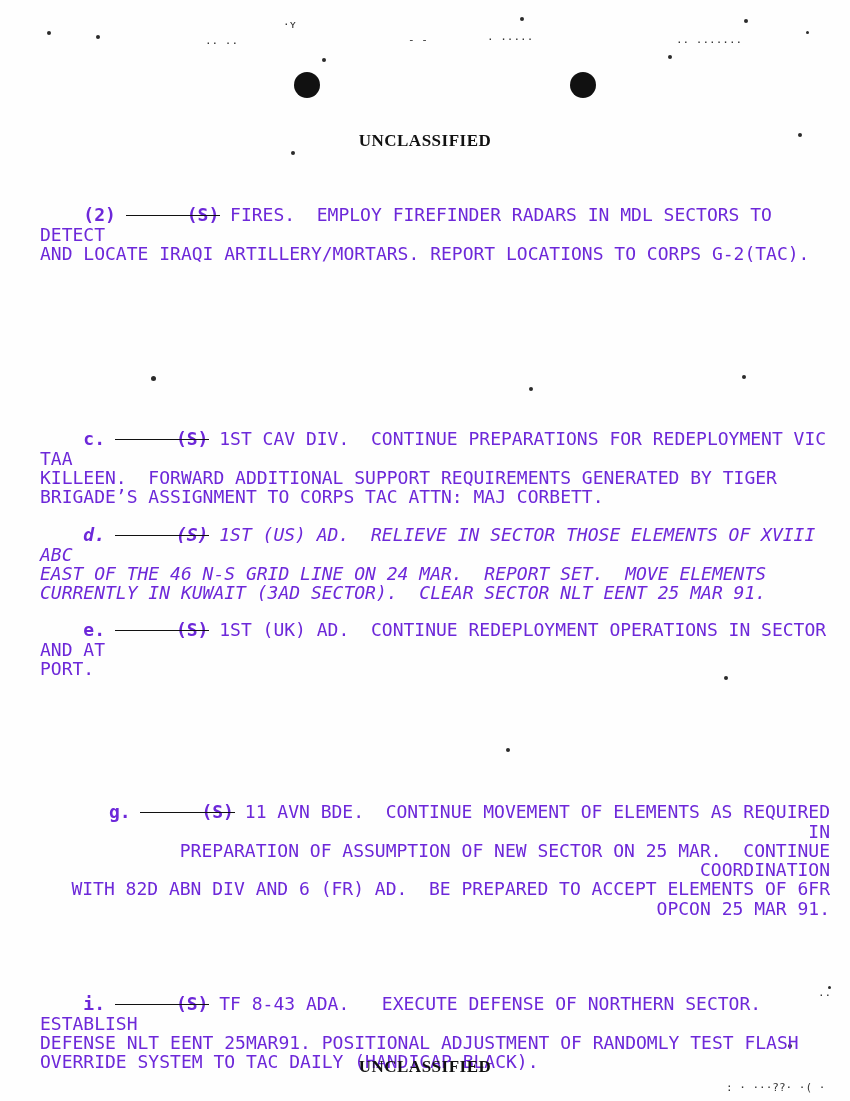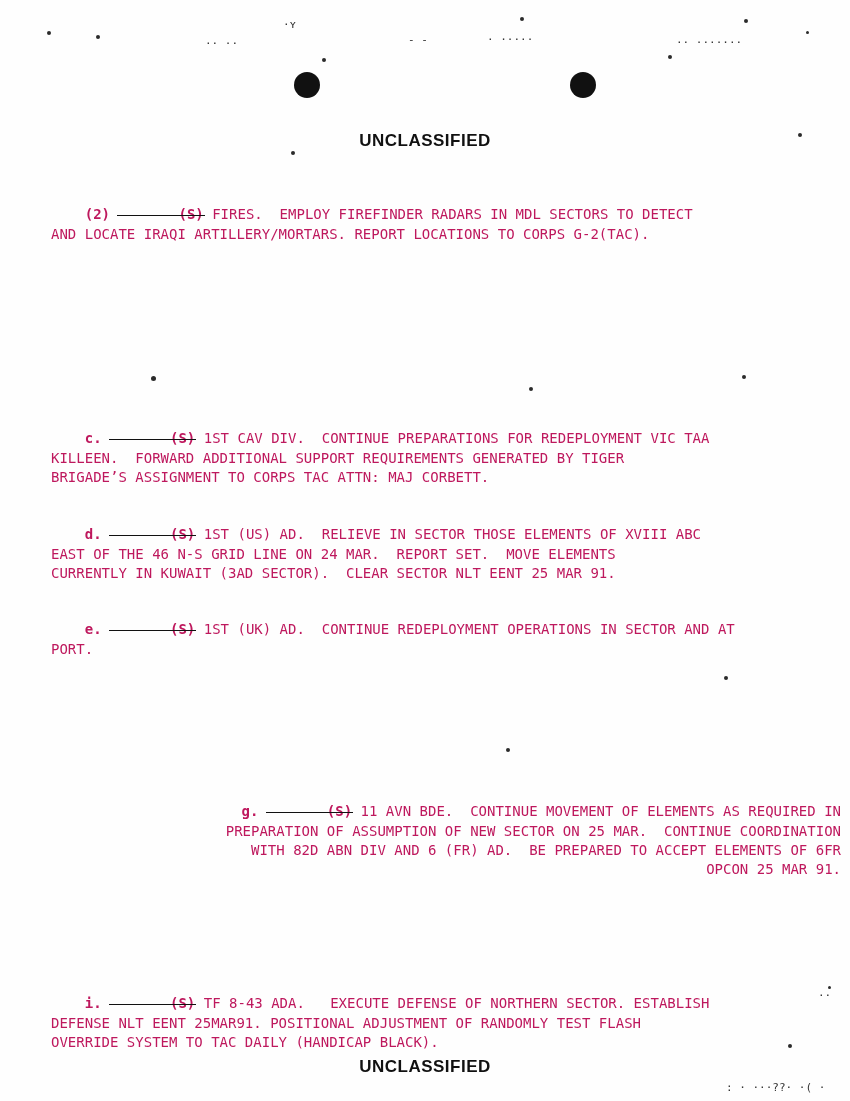--- a/index.html
+++ b/index.html
@@ -34,37 +34,37 @@
     height: 26px;
     border-radius: 50%;
     background: #111;
   }
 
   
   .class-header, .class-footer {
     position: absolute;
     width: 100%;
     text-align: center;
-    font-family: Liberation Sans, sans-serif;
+    font-family: Liberation Serif, serif;
     font-weight: bold;
     font-size: 17px;
     letter-spacing: 0.5px;
     color: #111;
   }
   .class-header { top: 131px; }
   .class-footer { top: 1057px; }
 
   .para {
     position: absolute;
-    left: 51px;
+    left: 40px;
     width: 790px;
-    font-size: 14px;
+    font-size: 18px;
     line-height: 19.3px;
     white-space: pre-wrap;
-    color: #be185d;
+    color: #6d28d9;
   }
 
   .lead {
     font-weight: bold;
   }
 
   .redact {
     position: relative;
     display: inline-block;
     font-weight: bold;
@@ -127,21 +127,21 @@
 AND LOCATE IRAQI ARTILLERY/MORTARS. REPORT LOCATIONS TO CORPS G-2(TAC).</span>
   </div>
 
 
   <div class="para" style="top: 410px; text-indent: 60px;">
     <span class="lead">c.</span><span> </span><span class="redact">(S)</span><span> </span><span>1ST CAV DIV.  CONTINUE PREPARATIONS FOR REDEPLOYMENT VIC TAA
 KILLEEN.  FORWARD ADDITIONAL SUPPORT REQUIREMENTS GENERATED BY TIGER
 BRIGADE’S ASSIGNMENT TO CORPS TAC ATTN: MAJ CORBETT.</span>
   </div>
 
-  <div class="para" style="top: 506px; text-indent: 60px;">
+  <div class="para" style="top: 506px; text-indent: 60px; font-style: italic;">
     <span class="lead">d.</span><span> </span><span class="redact">(S)</span><span> </span><span>1ST (US) AD.  RELIEVE IN SECTOR THOSE ELEMENTS OF XVIII ABC
 EAST OF THE 46 N-S GRID LINE ON 24 MAR.  REPORT SET.  MOVE ELEMENTS
 CURRENTLY IN KUWAIT (3AD SECTOR).  CLEAR SECTOR NLT EENT 25 MAR 91.</span>
   </div>
 
   <div class="para" style="top: 601px; text-indent: 60px;">
     <span class="lead">e.</span><span> </span><span class="redact">(S)</span><span> </span><span>1ST (UK) AD.  CONTINUE REDEPLOYMENT OPERATIONS IN SECTOR AND AT
 PORT.</span>
   </div>
 

